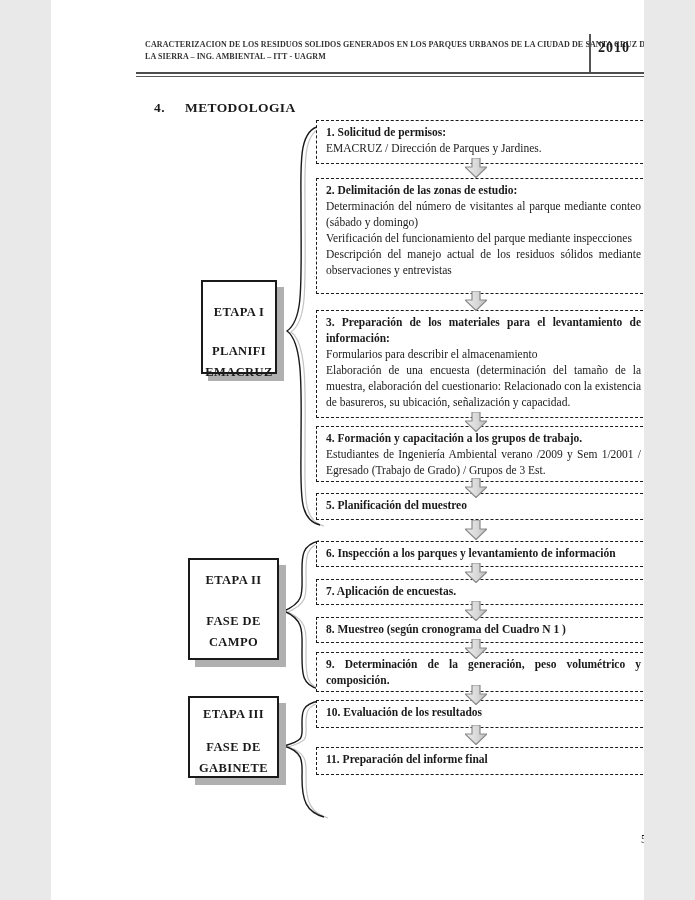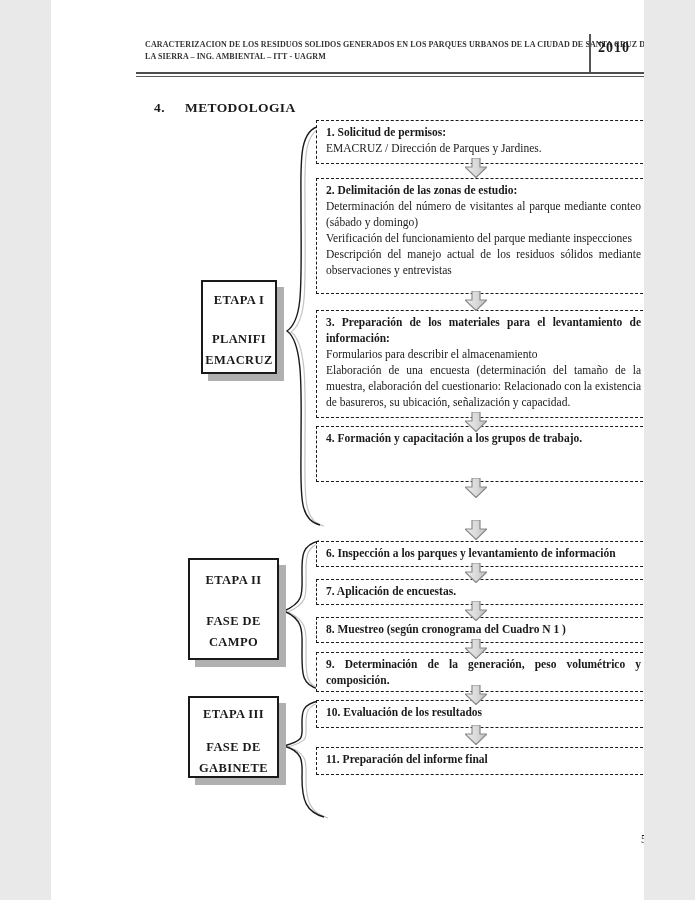--- a/index.html
+++ b/index.html
@@ -43,21 +43,21 @@
 
   
   .arr { position:absolute; left:414px; width:22px; height:20px; }
   .a1{top:158px}.a2{top:291px}.a3{top:412px}.a4{top:478px}.a5{top:520px}
   .a6{top:563px}.a7{top:601px}.a8{top:639px}.a9{top:685px}.a10{top:725px}
 
   
   .stage { position:absolute; box-sizing:border-box; background:#fff;
            border:2px solid #1a1a1a; box-shadow:7px 7px 0 #b0b0b0;
            text-align:center; font-weight:bold; font-size:12.5px; letter-spacing:0.4px; line-height:21px; }
-  .s1 { left:150px; top:280px; width:76px; height:94px; padding-top:8px; }
+  .s1 { left:150px; top:280px; width:76px; height:94px; padding-top:20px; }
   .s1 .gap { height:18px; }
   .s2 { left:137px; top:558px; width:91px; height:102px; padding-top:10px; }
   .s2 .gap { height:20px; }
   .s3 { left:137px; top:696px; width:91px; height:82px; padding-top:6px; }
   .s3 .gap { height:12px; }
 
   
   .braces { position:absolute; left:0; top:0; pointer-events:none; }
 
   
@@ -125,22 +125,26 @@
   </div>
 
   <div class="fbox b3">
     <p class="bt">3. Preparación de los materiales para el levantamiento de información:</p>
     <p>Formularios para describir el almacenamiento</p>
     <p>Elaboración de una encuesta (determinación del tamaño de la muestra, elaboración del cuestionario: Relacionado con la existencia de basureros, su ubicación, señalización y capacidad.</p>
   </div>
 
   <div class="fbox b4">
     <p class="bt">4.  Formación  y capacitación a  los grupos de trabajo.</p>
-  </div>
-
+    <p>Estudiantes de Ingeniería Ambiental verano /2009 y Sem 1/2001 / Egresado (Trabajo de Grado) / Grupos de 3 Est.</p>
+  </div>
+
+  <div class="fbox b5">
+    <p class="bt">5. Planificación del muestreo</p>
+  </div>
 
   <div class="fbox b6">
     <p class="bt">6. Inspección a los parques  y levantamiento de información</p>
   </div>
 
   <div class="fbox b7">
     <p class="bt">7. Aplicación de encuestas.</p>
   </div>
 
   <div class="fbox b8">

